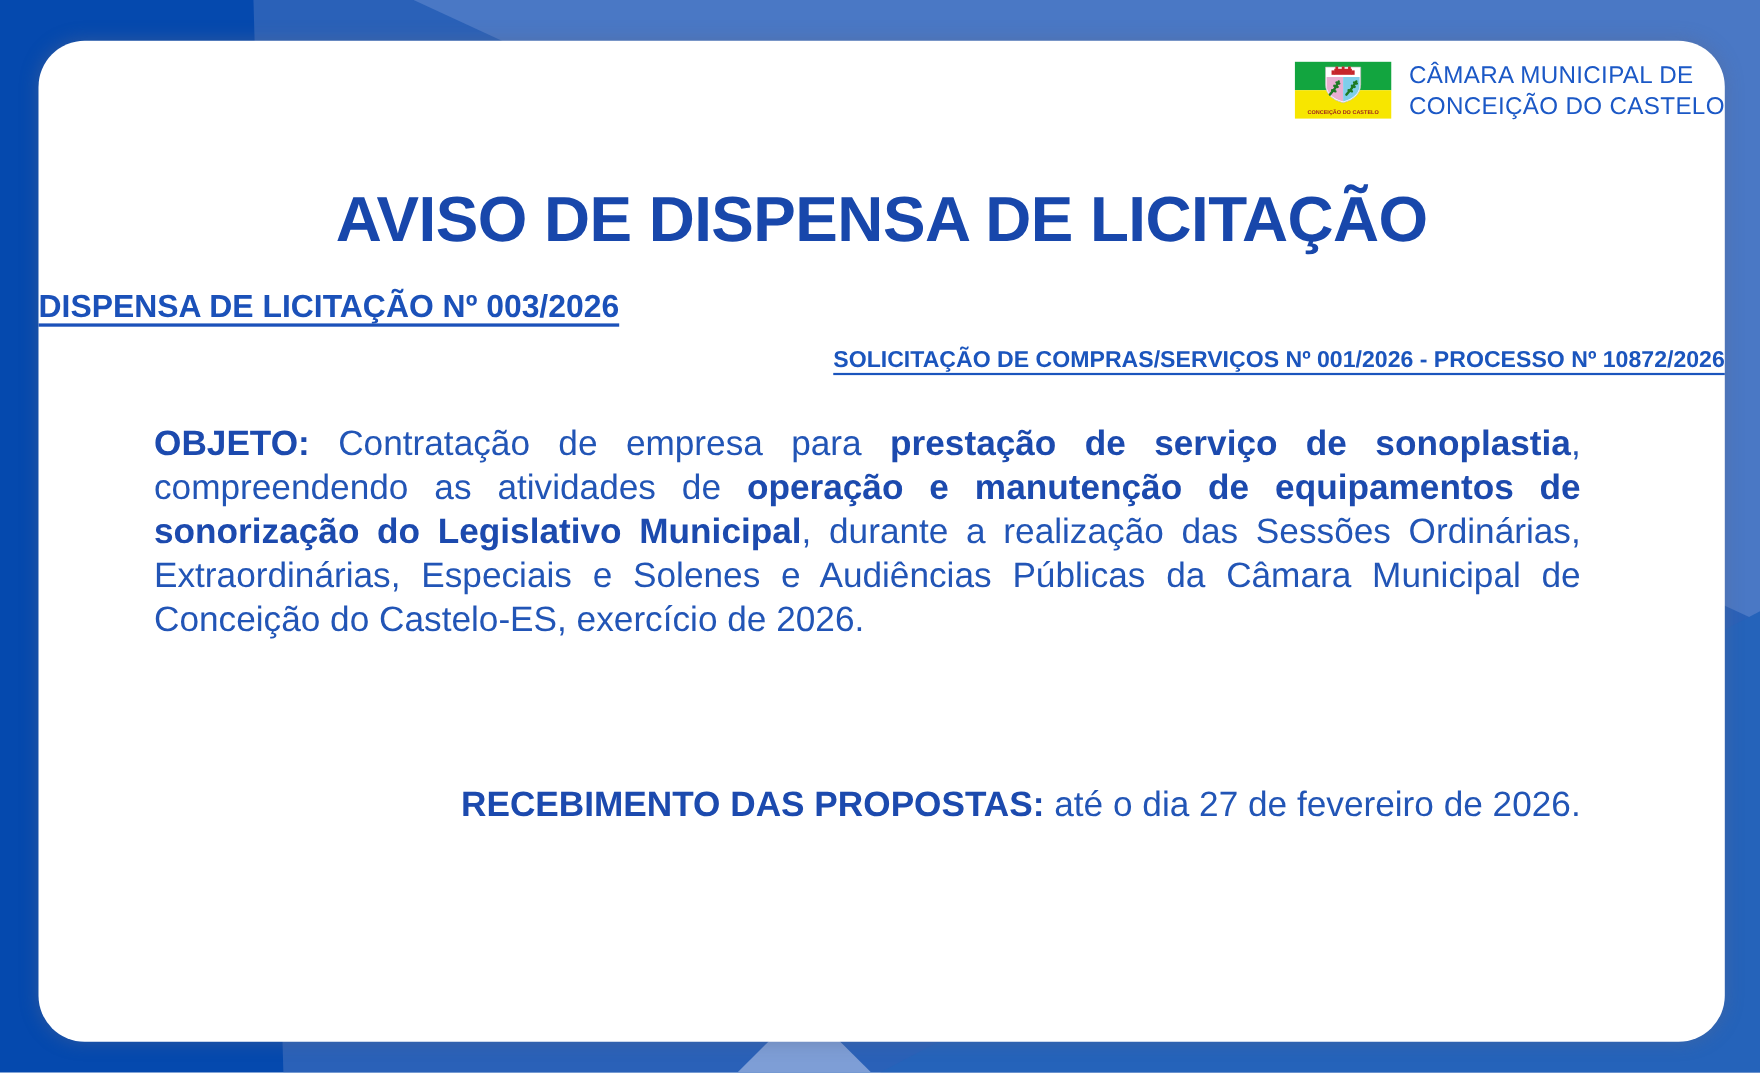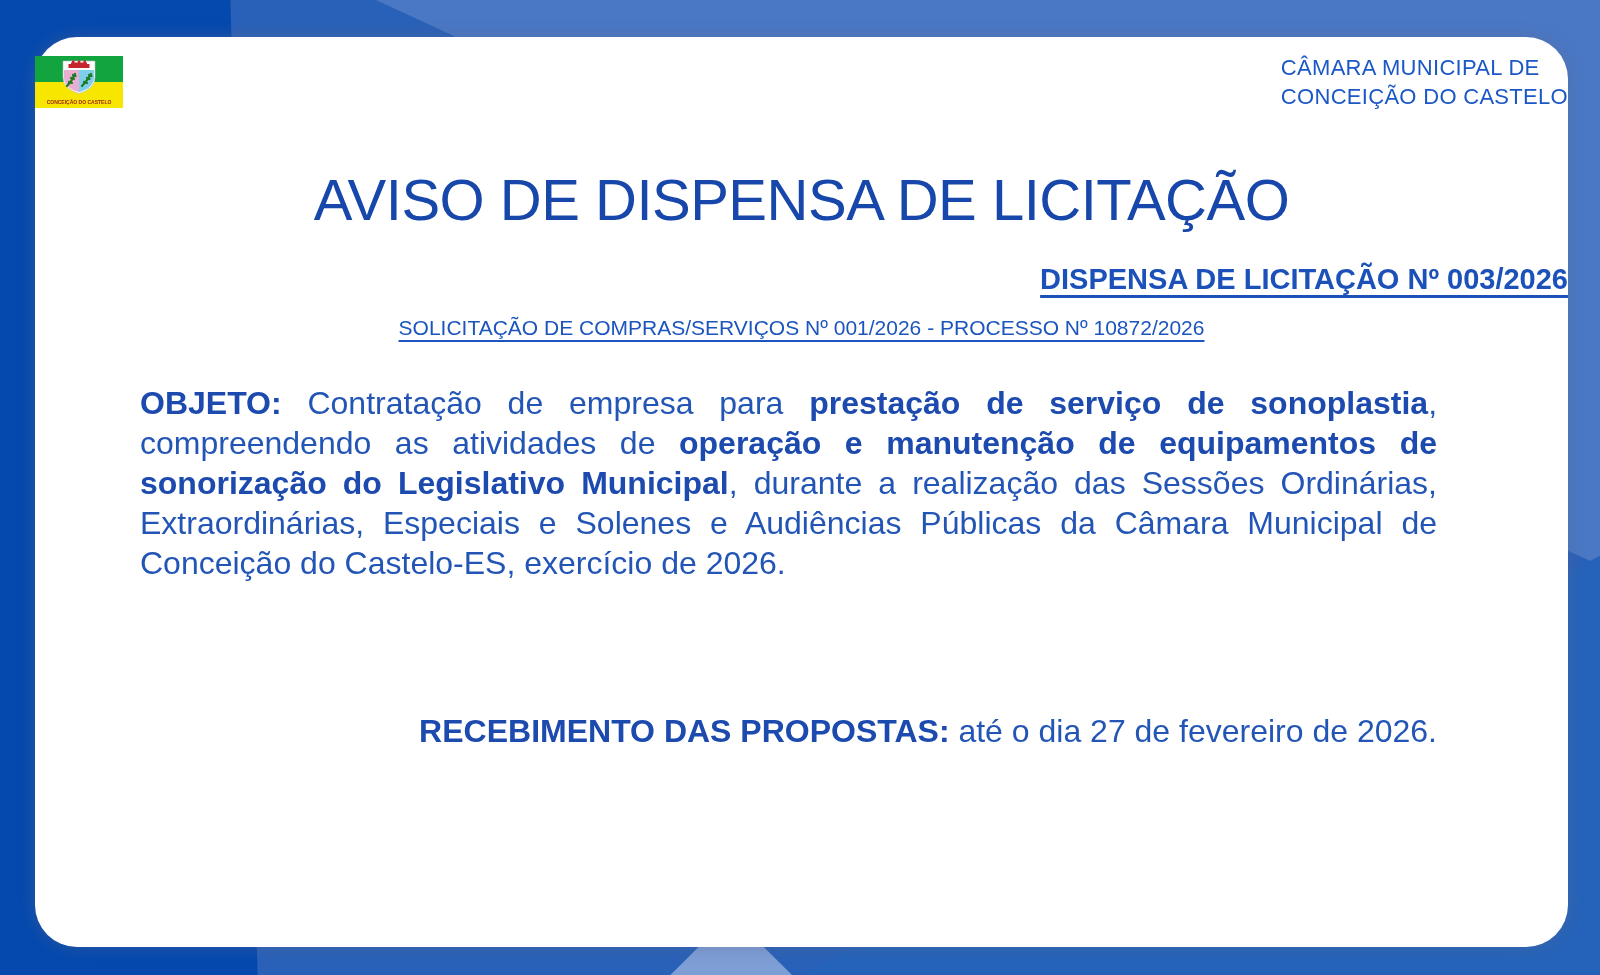--- a/index.html
+++ b/index.html
@@ -48,49 +48,49 @@
     clip-path:polygon(45.7% 93.8%,41.9% 100%,49.5% 100%);
   }
   
   .card{
     position:absolute;left:35px;top:37px;width:1533px;height:910px;
     background:#ffffff;border-radius:42px;
     box-shadow:0 0 16px rgba(90,105,140,.45);
   }
   
   .org-header{
-    display:flex;justify-content:space-between;align-items:center;
+    display:flex;justify-content:flex-end;align-items:center;
     gap:16px;margin-top:18px;height:54px;
   }
   .flag{width:88px;height:52px;display:block;flex:0 0 auto;}
   .flag-green{fill:var(--flag-green);}
   .flag-yellow{fill:var(--flag-yellow);}
   .flag-red{fill:var(--flag-red);}
   .flag-pink{fill:var(--flag-pink);}
   .flag-lightblue{fill:var(--flag-lightblue);}
   .branch{stroke:var(--branch-green);stroke-width:2.2;fill:none;stroke-linecap:round;}
   .flag-caption{fill:#9c1d1d;font-family:"Liberation Sans",sans-serif;font-weight:bold;}
   .org-name{
     color:var(--org-blue);font-size:22px;line-height:29px;
     font-weight:400;letter-spacing:.3px;text-align:left;
   }
   
   .title{
     margin:57px 0 0;text-align:center;
     color:var(--title-blue);font-size:58px;line-height:68px;
-    font-weight:normal;letter-spacing:-.5px;
+    font-weight:bold;letter-spacing:-.5px;
   }
   .subtitle{
-    margin:27px 0 0;text-align:right;
+    margin:27px 0 0;text-align:left;
     color:var(--subtitle-blue);font-size:29px;line-height:36px;font-weight:bold;
     text-decoration:underline;text-underline-offset:6px;text-decoration-thickness:3px;
   }
   .process{
-    margin:17px 0 0;text-align:center;
-    color:var(--process-blue);font-size:21px;line-height:28px;font-weight:400;
+    margin:17px 0 0;text-align:right;
+    color:var(--process-blue);font-size:21px;line-height:28px;font-weight:700;
     text-decoration:underline;text-underline-offset:5px;text-decoration-thickness:2px;
   }
   
   .body-par{
     margin:41px 131px 0 105px;
     color:var(--body-blue);font-size:32px;line-height:40px;
     text-align:justify;
   }
   .body-par span.bold{font-weight:bold;color:var(--body-bold-blue);}
   .recebimento{margin-top:128px;text-align:right;}

